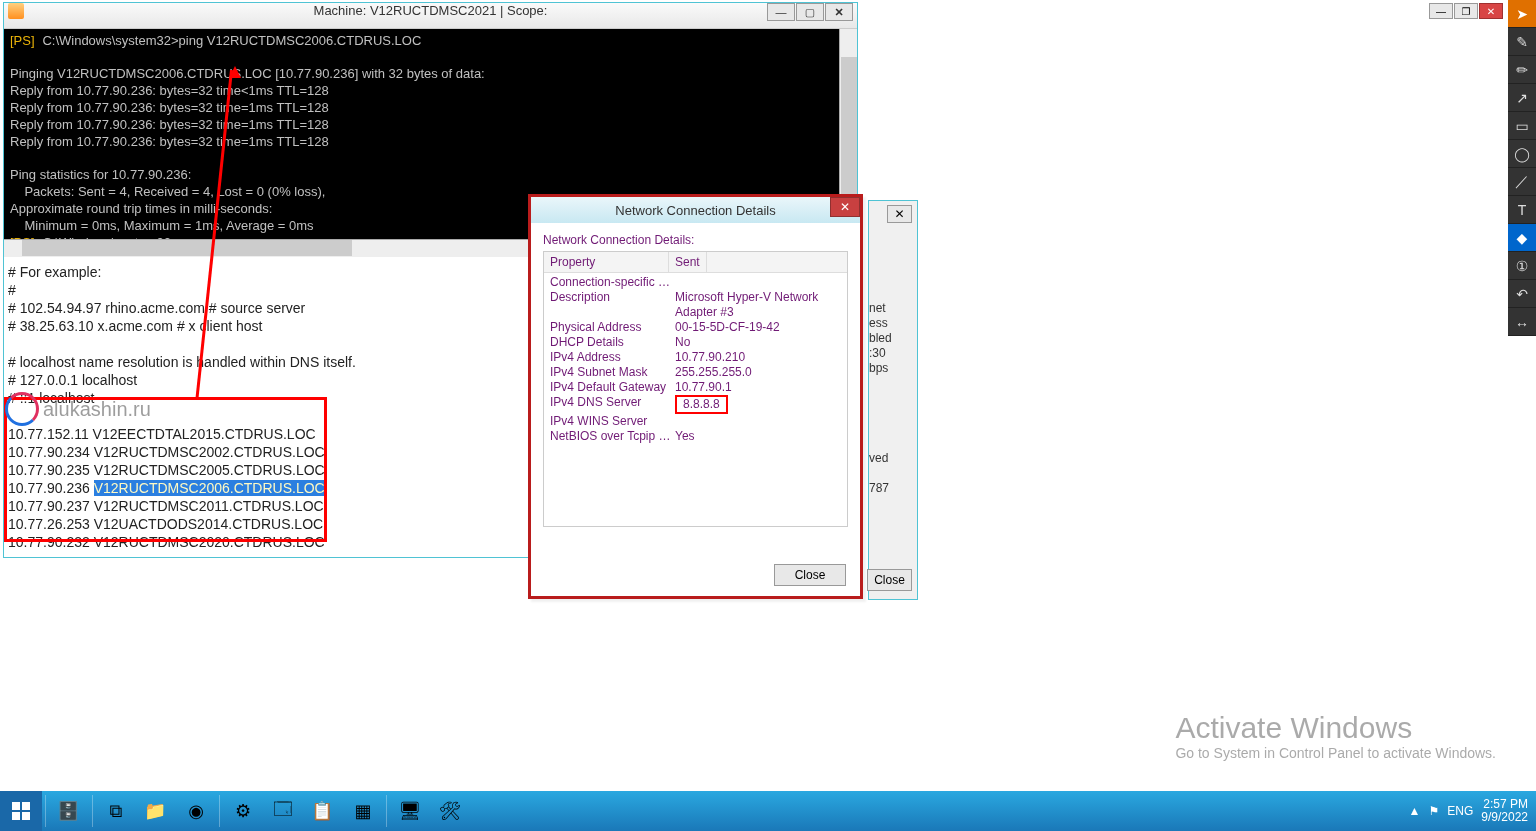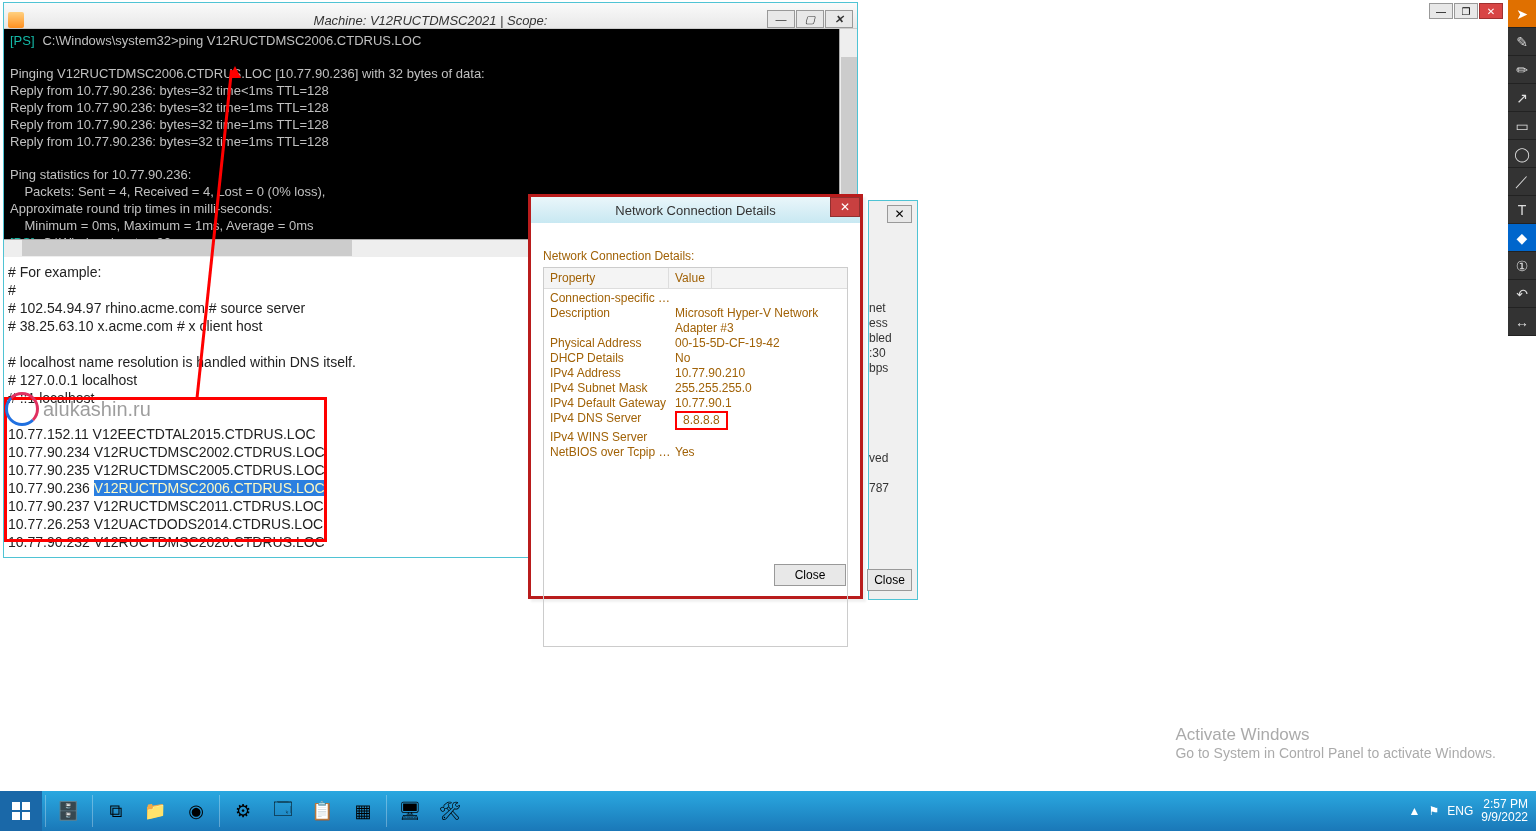--- a/index.html
+++ b/index.html
@@ -7,30 +7,30 @@
 .desktop { position:absolute; inset:0; background:#fff; }
 
 
 .parent-win { position:absolute; left:868px; top:200px; width:50px; height:400px; background:#f0f0f0; border:1px solid #4fc3d4; }
 .parent-win .btn-close2 { position:absolute; right:5px; top:4px; width:25px; height:18px; border:1px solid #999; background:#e8e8e8; font-size:12px; text-align:center; line-height:16px; }
 .parent-win .bits { position:absolute; left:0; top:100px; font-size:12px; color:#333; line-height:15px; white-space:pre; }
 .parent-win .close2b { position:absolute; bottom:8px; right:5px; width:45px; height:22px; font-size:12px; background:#e8e8e8; border:1px solid #999; }
 
 
 .vm-win { position:absolute; left:3px; top:2px; width:855px; background:#fff; border:1px solid #4fc3d4; }
-.vm-title { height:26px; background:linear-gradient(#fafafa,#e8e8e8); border-bottom:1px solid #ccc; display:flex; align-items:flex-end; padding:0 4px; font-size:13px; color:#333;font-style:italic; }
+.vm-title { height:26px; background:linear-gradient(#fafafa,#e8e8e8); border-bottom:1px solid #ccc; display:flex; align-items:flex-start; padding:0 4px; font-size:13px; color:#333; }
 .vm-title .icon { width:16px; height:16px; margin-right:6px; background:linear-gradient(#ffd080,#ff9020); border-radius:2px; }
 .vm-title .spacer { flex:1; }
 .vm-title .title-txt { position:absolute; left:50%; transform:translateX(-50%); }
 .winbtn { width:28px; height:18px; margin-left:1px; background:#e8e8e8; border:1px solid #999; display:flex; align-items:center; justify-content:center; font-size:11px; cursor:pointer; }
 .winbtn.close { font-weight:bold; }
 
 
 .ps { background:#000; color:#c0c0c0; font:13px/16px "Consolas","Courier New",monospace; padding:4px 6px 10px 6px; height:210px; position:relative; white-space:pre; overflow:hidden; }
-.ps .prompt { color:#14b8a6; }
+.ps .prompt { color:#eab308; }
 .ps-scroll { position:absolute; right:0; top:0; width:18px; height:100%; background:#eee; border-left:1px solid #aaa; }
 .ps-scroll .thumb { position:absolute; left:1px; top:28px; width:16px; height:140px; background:#ccc; }
 .ps-bot { height:18px; background:#eee; border-top:1px solid #aaa; }
 .ps-bot .htrack { height:16px; background:#eee; position:relative; }
 .ps-bot .hthumb { position:absolute; left:18px; top:0; width:330px; height:16px; background:#ccc; }
 
 
 .hosts { font:14px/18px "Consolas","Courier New",monospace; color:#222; padding:6px 4px; background:#fff; position:relative; }
 .hosts .hl { background:#2b7fe0; color:#fef9c3; }
 .red-box { position:absolute; left:0px; top:140px; width:323px; height:145px; border:3px solid #f00; pointer-events:none; }
@@ -41,23 +41,23 @@
   border-top-color:#e03060; border-right-color:#e03060; border-bottom-color:#2070e0; border-left-color:#2070e0; margin-right:4px; }
 
 
 .arrow-line { position:absolute; left:230px; top:70px; width:3px; height:330px; background:#f00; transform-origin:top; transform:rotate(6deg); pointer-events:none; }
 .arrow-head { position:absolute; left:229px; top:66px; width:0; height:0; border-left:6px solid transparent; border-right:6px solid transparent; border-bottom:12px solid #f00; }
 
 
 .dlg { position:absolute; left:528px; top:194px; width:335px; height:405px; background:#fff; border:3px solid #b91c1c; box-shadow:3px 3px 2px rgba(0,0,0,.06); }
 .dlg-title { height:26px; background:linear-gradient(#eaf6fa,#c8e8f2); display:flex; align-items:center; justify-content:center; font-size:13px; color:#333; position:relative; }
 .dlg-title .close-x { position:absolute; right:0; top:0; width:30px; height:20px; background:#c84040; color:#fff; border:1px solid #903030; text-align:center; line-height:18px; font-size:12px; cursor:pointer; }
-.dlg-body { padding:26px 12px 8px 12px; font-size:12px; color:#a16207; }
+.dlg-body { padding:10px 12px 8px 12px; font-size:12px; color:#701a75; }
 .dlg-body .lbl { margin-bottom:4px; }
-.prop-table { border:1px solid #ccc; width:100%; height:380px; font-size:12px; }
+.prop-table { border:1px solid #ccc; width:100%; height:276px; font-size:12px; }
 .prop-head { display:flex; background:#f4f4f4; border-bottom:1px solid #ddd; }
 .prop-head div { padding:3px 6px; border-right:1px solid #ddd; }
 .prop-head .c1 { width:125px; }
 .prop-rows { padding:2px 0; }
 .prop-row { display:flex; padding:0 6px; line-height:15px; }
 .prop-row .c1 { width:125px; white-space:nowrap; overflow:hidden; text-overflow:ellipsis; }
 .prop-row .c2 { flex:1; }
 .dns-box { display:inline-block; border:2px solid #f00; padding:0 6px; }
 .dlg-foot { position:absolute; bottom:10px; right:14px; }
 .dlg-foot button { width:72px; height:22px; font-size:12px; background:#e8e8e8; border:1px solid #999; cursor:pointer; }
@@ -66,21 +66,21 @@
 .outer-ctrl { position:absolute; right:33px; top:3px; display:flex; }
 .outer-ctrl .winbtn { width:24px; height:16px; font-size:10px; }
 .outer-ctrl .winbtn:last-child { background:#d84545; color:#fff; border-color:#a03030; }
 .tool-col { position:absolute; right:0; top:0; width:28px; height:335px; background:#333; }
 .tool-col .t { width:28px; height:28px; display:flex; align-items:center; justify-content:center; color:#ddd; font-size:14px; border-bottom:1px solid #222; cursor:pointer; }
 .tool-col .t.sel { background:#0066cc; color:#fff; }
 .tool-col .t.sel2 { background:#e07000; color:#fff; }
 
 
 .activate { position:absolute; right:40px; bottom:70px; text-align:left; color:rgba(100,100,100,.55); }
-.activate .h { font-size:17px; }
+.activate .h { font-size:30px; }
 .activate .s { font-size:14px; }
 
 
 .taskbar { position:absolute; left:0; bottom:0; width:100%; height:40px; background:linear-gradient(#2aa8e0,#1a78b8); display:flex; align-items:center; }
 .taskbar .start { width:42px; height:40px; background:#1a68a8; display:flex; align-items:center; justify-content:center; cursor:pointer; }
 .taskbar .start .tiles { width:18px; height:18px; display:grid; grid-template-columns:1fr 1fr; gap:2px; }
 .taskbar .start .tiles div { background:#fff; }
 .taskbar .tb { width:40px; height:40px; display:flex; align-items:center; justify-content:center; cursor:pointer; font-size:18px; }
 .taskbar .sep { width:1px; height:32px; background:rgba(255,255,255,.3); margin:0 3px; }
 .taskbar .tray { margin-left:auto; display:flex; align-items:center; gap:8px; padding-right:8px; color:#fff; font-size:12px; }
@@ -172,21 +172,21 @@
   <div class="dlg">
     <div class="dlg-title">
       <span>Network Connection Details</span>
       <span class="close-x">✕</span>
     </div>
     <div class="dlg-body">
       <div class="lbl">Network Connection Details:</div>
       <div class="prop-table">
         <div class="prop-head">
           <div class="c1">Property</div>
-          <div class="c2">Value</div>
+          <div class="c2">Sent</div>
         </div>
         <div class="prop-rows">
           <div class="prop-row">
               <div class="c1">Connection-specific DN...</div>
               <div class="c2"></div>
             </div>
           <div class="prop-row">
               <div class="c1">Description</div>
               <div class="c2">Microsoft Hyper-V Network Adapter #3</div>
             </div>

